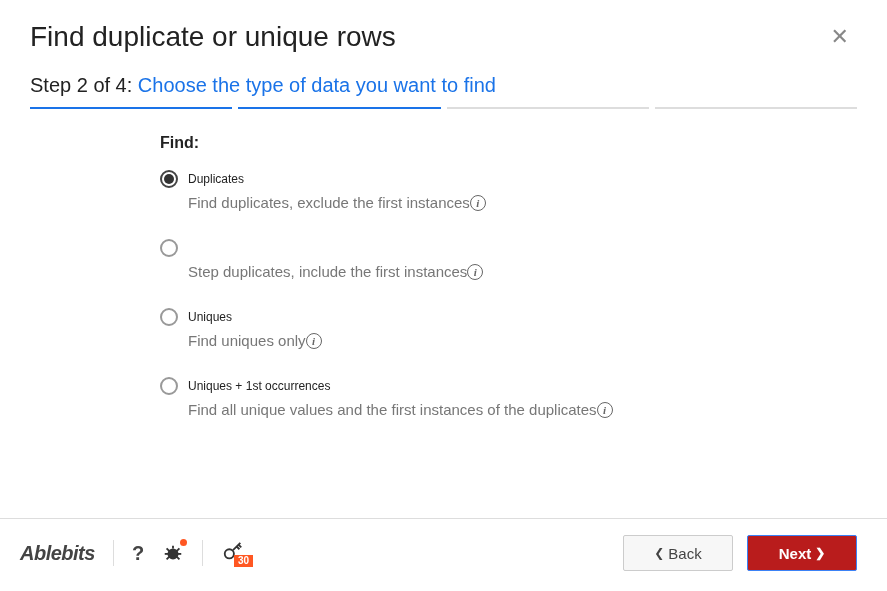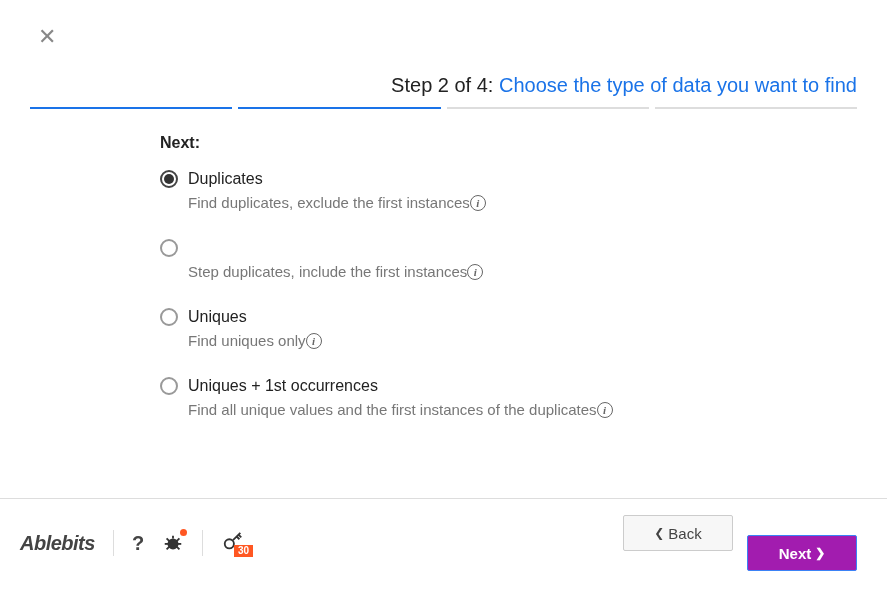--- a/index.html
+++ b/index.html
@@ -32,21 +32,20 @@
   .close-x {
     font-size: 22px;
     color: #888;
     cursor: pointer;
     padding: 4px 8px;
   }
   .subheader {
     font-size: 20px;
     color: #222;
     margin-bottom: 10px;
-    text-align: right;
   }
   .subheader .blue {
     color: #1a73e8;
   }
   .steps-bar {
     display: flex;
     gap: 6px;
     margin-bottom: 25px;
   }
   .step-seg {
@@ -89,21 +88,21 @@
   }
   .radio.selected::after {
     content: '';
     position: absolute;
     top: 2px; left: 2px;
     width: 10px; height: 10px;
     background: #333;
     border-radius: 50%;
   }
   .option-label {
-    font-size: 16px;
+    font-size: 12px;
     color: #222;
   }
   .option-desc {
     margin-left: 28px;
     font-size: 15px;
     color: #777;
     display: flex;
     align-items: center;
     gap: 0;
   }
@@ -197,51 +196,51 @@
     font-size: 15px;
     color: #444;
     cursor: pointer;
     border-radius: 2px;
     display: inline-flex;
     align-items: center;
     justify-content: center;
     gap: 4px;
   }
   .btn.primary {
-    background: #a21caf;
+    background: #b91c1c;
     border-color: #3b82f6;
     color: #fff;
     font-weight: bold;
-    margin-top: 20px;
   }
   .chev { font-size: 12px; }
 </style>
 </head>
 <body>
 
 <div class="container">
 
   <div class="header">
+    <div class="title">Find duplicate or unique rows</div>
     <div class="close-x">✕</div>
   </div>
 
   <div class="subheader">
     <span>Step 2 of 4:</span>
     <span class="blue">Choose the type of data you want to find</span>
   </div>
 
   <div class="steps-bar">
     <div class="step-seg active"></div>
     <div class="step-seg active"></div>
     <div class="step-seg"></div>
     <div class="step-seg"></div>
   </div>
 
   <div class="content">
-    <div class="find-label">Next:</div>
+    <div class="find-label">Find:</div>
 
     <div class="option">
       <div class="option-row">
         <div class="radio selected"></div>
         <div class="option-label">Duplicates</div>
       </div>
       <div class="option-desc">
         <span>Find duplicates, exclude the first instances</span>
         <span class="info-icon">i</span>
       </div>

